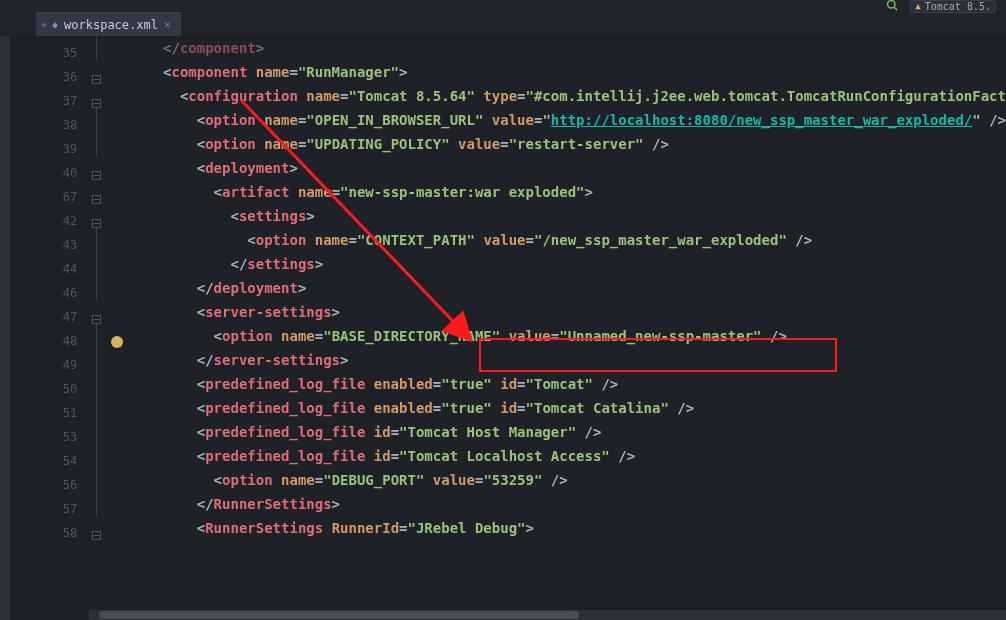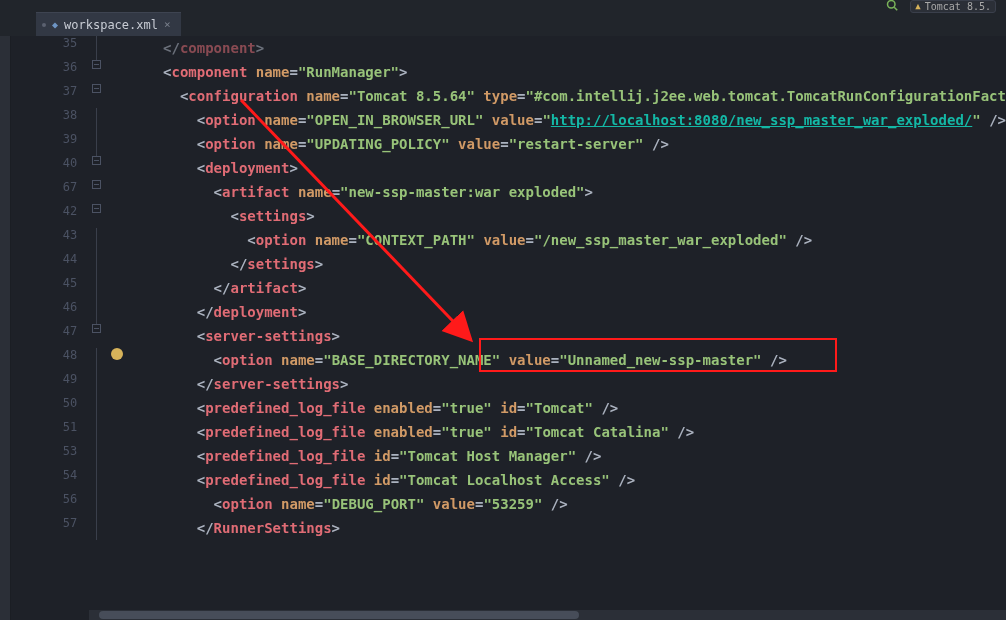--- a/index.html
+++ b/index.html
@@ -50,21 +50,21 @@
   }
   .tab .file-icon { color: #6e95c4; font-size: 10px; }
   .tab .close-x { color: #7a808c; font-size: 11px; }
   .tab .pin { width:4px;height:4px;background:#5b6170;border-radius:50%; }
   .editor-area { display: flex; height: calc(620px - 36px); }
   .leftbar { width: 20px; background: #2b2f37; border-right: 1px solid #1b1e24; }
   .code-wrap { flex: 1; position: relative; }
   .code-scroll { overflow: hidden; height: 100%; }
   .line {
     display: flex;
-    align-items: flex-start;
+    align-items: flex-end;
     height: 24px;
     position: relative;
     padding-left: 40px;
   }
   .lineno {
     width: 36px;
     text-align: right;
     padding-right: 10px;
     color: #4b5263;
     font-size: 12px;
@@ -233,28 +233,20 @@
         </div>
         <div class="line">
           <div class="lineno">44</div>
           <div class="fold-col">
             <div class="fold-line"></div>
           </div>
           <div class="gutter2"></div>
           <div class="code"><span>            </span><span class="p">&lt;/</span><span class="tg">settings</span><span class="p">&gt;</span></div>
         </div>
         <div class="line">
-          <div class="lineno">45</div>
-          <div class="fold-col">
-            <div class="fold-line"></div>
-          </div>
-          <div class="gutter2"></div>
-          <div class="code"><span>          </span><span class="p">&lt;/</span><span class="tg">artifact</span><span class="p">&gt;</span></div>
-        </div>
-        <div class="line">
           <div class="lineno">46</div>
           <div class="fold-col">
             <div class="fold-line"></div>
           </div>
           <div class="gutter2"></div>
           <div class="code"><span>        </span><span class="p">&lt;/</span><span class="tg">deployment</span><span class="p">&gt;</span></div>
         </div>
         <div class="line">
           <div class="lineno">47</div>
           <div class="fold-col">
@@ -321,20 +313,28 @@
           <div class="gutter2"></div>
           <div class="code"><span>          </span><span class="p">&lt;</span><span class="tg">option</span><span class="p"> </span><span class="at">name</span><span class="op">=</span><span class="st">"DEBUG_PORT"</span><span class="p"> </span><span class="at">value</span><span class="op">=</span><span class="st">"53259"</span><span class="p"> /&gt;</span></div>
         </div>
         <div class="line">
           <div class="lineno">57</div>
           <div class="fold-col">
             <div class="fold-line"></div>
           </div>
           <div class="gutter2"></div>
           <div class="code"><span>        </span><span class="p">&lt;/</span><span class="tg">RunnerSettings</span><span class="p">&gt;</span></div>
+        </div>
+        <div class="line">
+          <div class="lineno">58</div>
+          <div class="fold-col">
+            <div class="fold-mark minus"></div>
+          </div>
+          <div class="gutter2"></div>
+          <div class="code"><span>        </span><span class="p">&lt;</span><span class="tg">RunnerSettings</span><span class="p"> </span><span class="at">RunnerId</span><span class="op">=</span><span class="st">"JRebel Debug"</span><span class="p">&gt;</span></div>
         </div>
       </div>
     <div class="hscroll">
       <div class="thumb"></div>
     </div>
 
     <div class="annot-box" id="annot-box" style="left: 468px; top: 302px; width: 358px; height: 34px;"></div>
     <svg class="annot-arrow" id="annot-arrow" width="1006" height="620" style="left:0;top:0">
       <defs>
         <marker id="ah" markerWidth="12" markerHeight="12" refX="9" refY="5" orient="auto">

